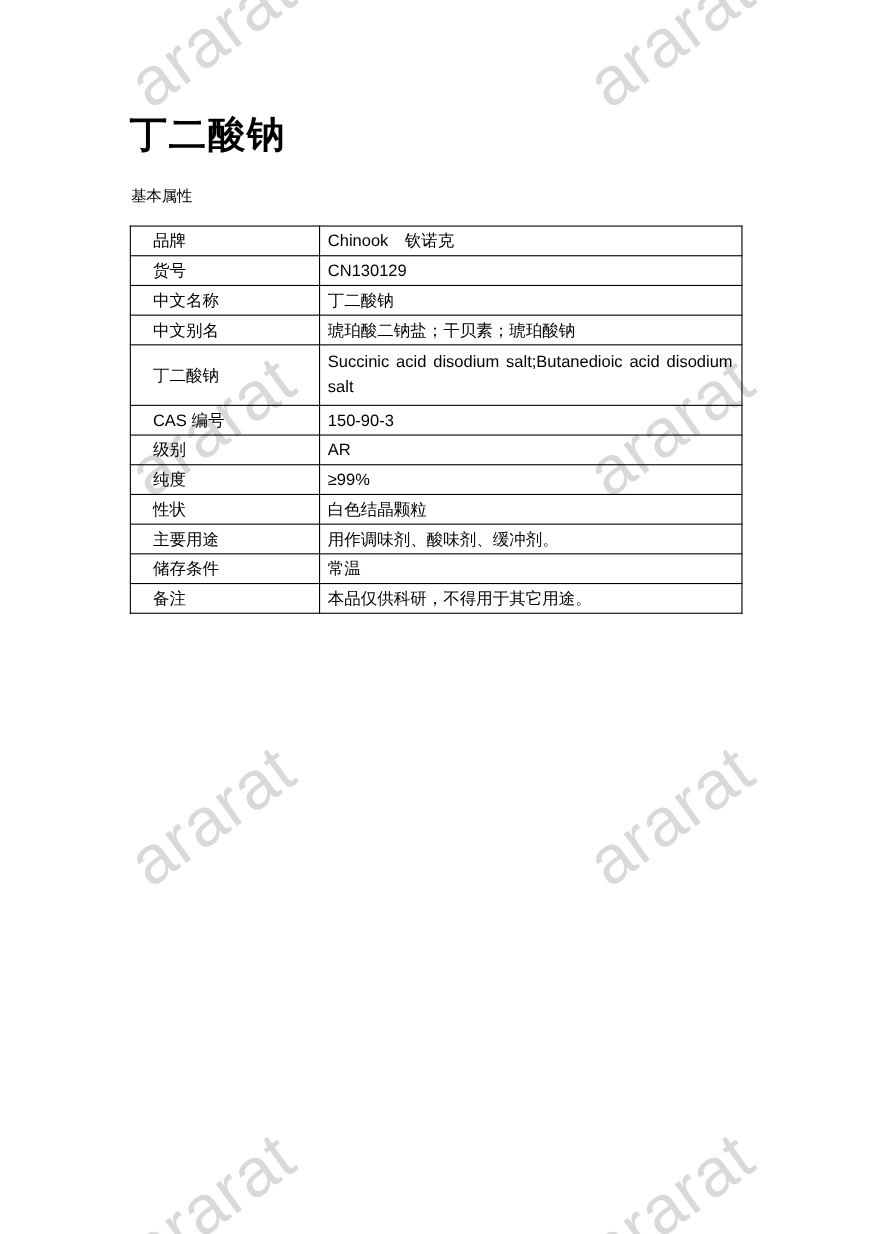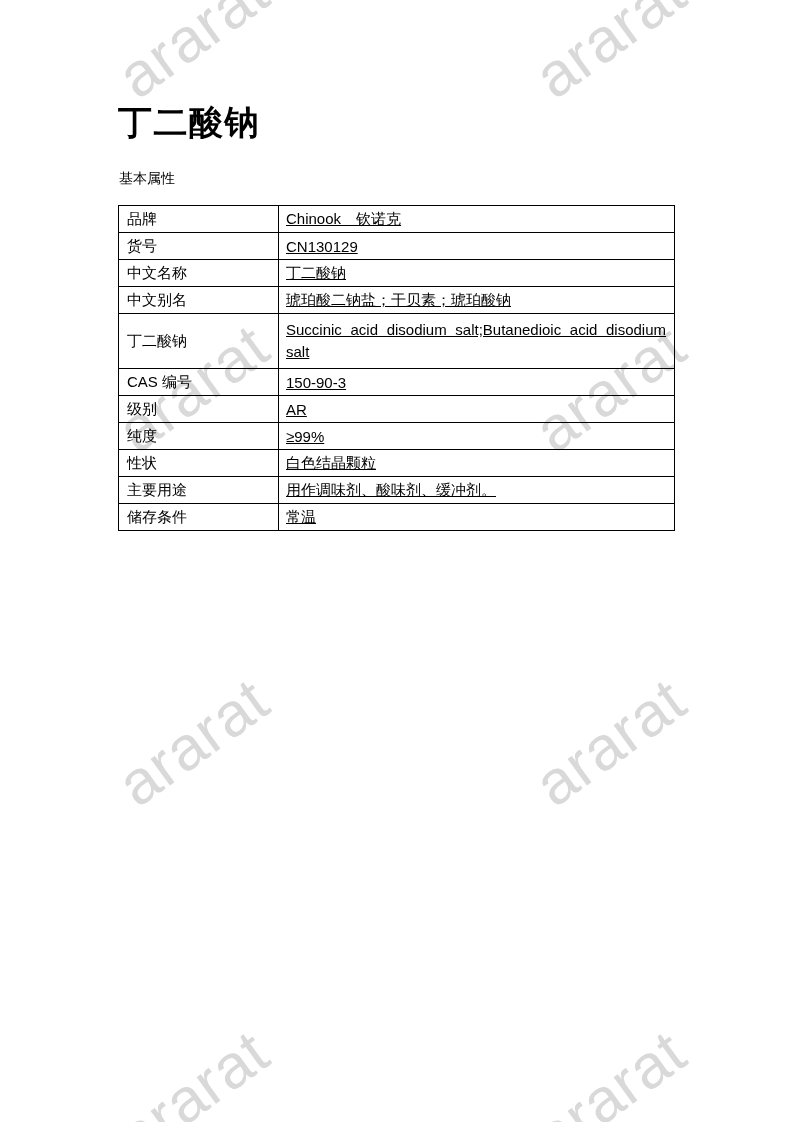--- a/index.html
+++ b/index.html
@@ -59,26 +59,25 @@
   }
   table.props td {
     border: 1px solid #000000;
     font-size: 15px;
     vertical-align: middle;
     padding: 0;
     overflow: hidden;
   }
   table.props td.label {
     width: 151px;
-    padding-left: 8px;
+    padding-left: 20px;
   }
   table.props td.value {
     padding-left: 7px;
     padding-right: 8px;
-    text-decoration: underline;
   }
   table.props tr.normal td { height: 26px; }
   table.props tr.tall td.value {
     text-align: justify;
     text-align-last: left;
     line-height: 22px;
     padding-top: 5px;
     padding-bottom: 5px;
     margin-left: 40px;
   }
@@ -143,16 +142,20 @@
           <td class="value">白色结晶颗粒</td>
         </tr>
         <tr class="normal">
           <td class="label">主要用途</td>
           <td class="value">用作调味剂、酸味剂、缓冲剂。</td>
         </tr>
         <tr class="normal">
           <td class="label">储存条件</td>
           <td class="value">常温</td>
         </tr>
+        <tr class="normal">
+          <td class="label">备注</td>
+          <td class="value">本品仅供科研，不得用于其它用途。</td>
+        </tr>
       </tbody>
   </table>
 
 </div>
 
 </body></html>

